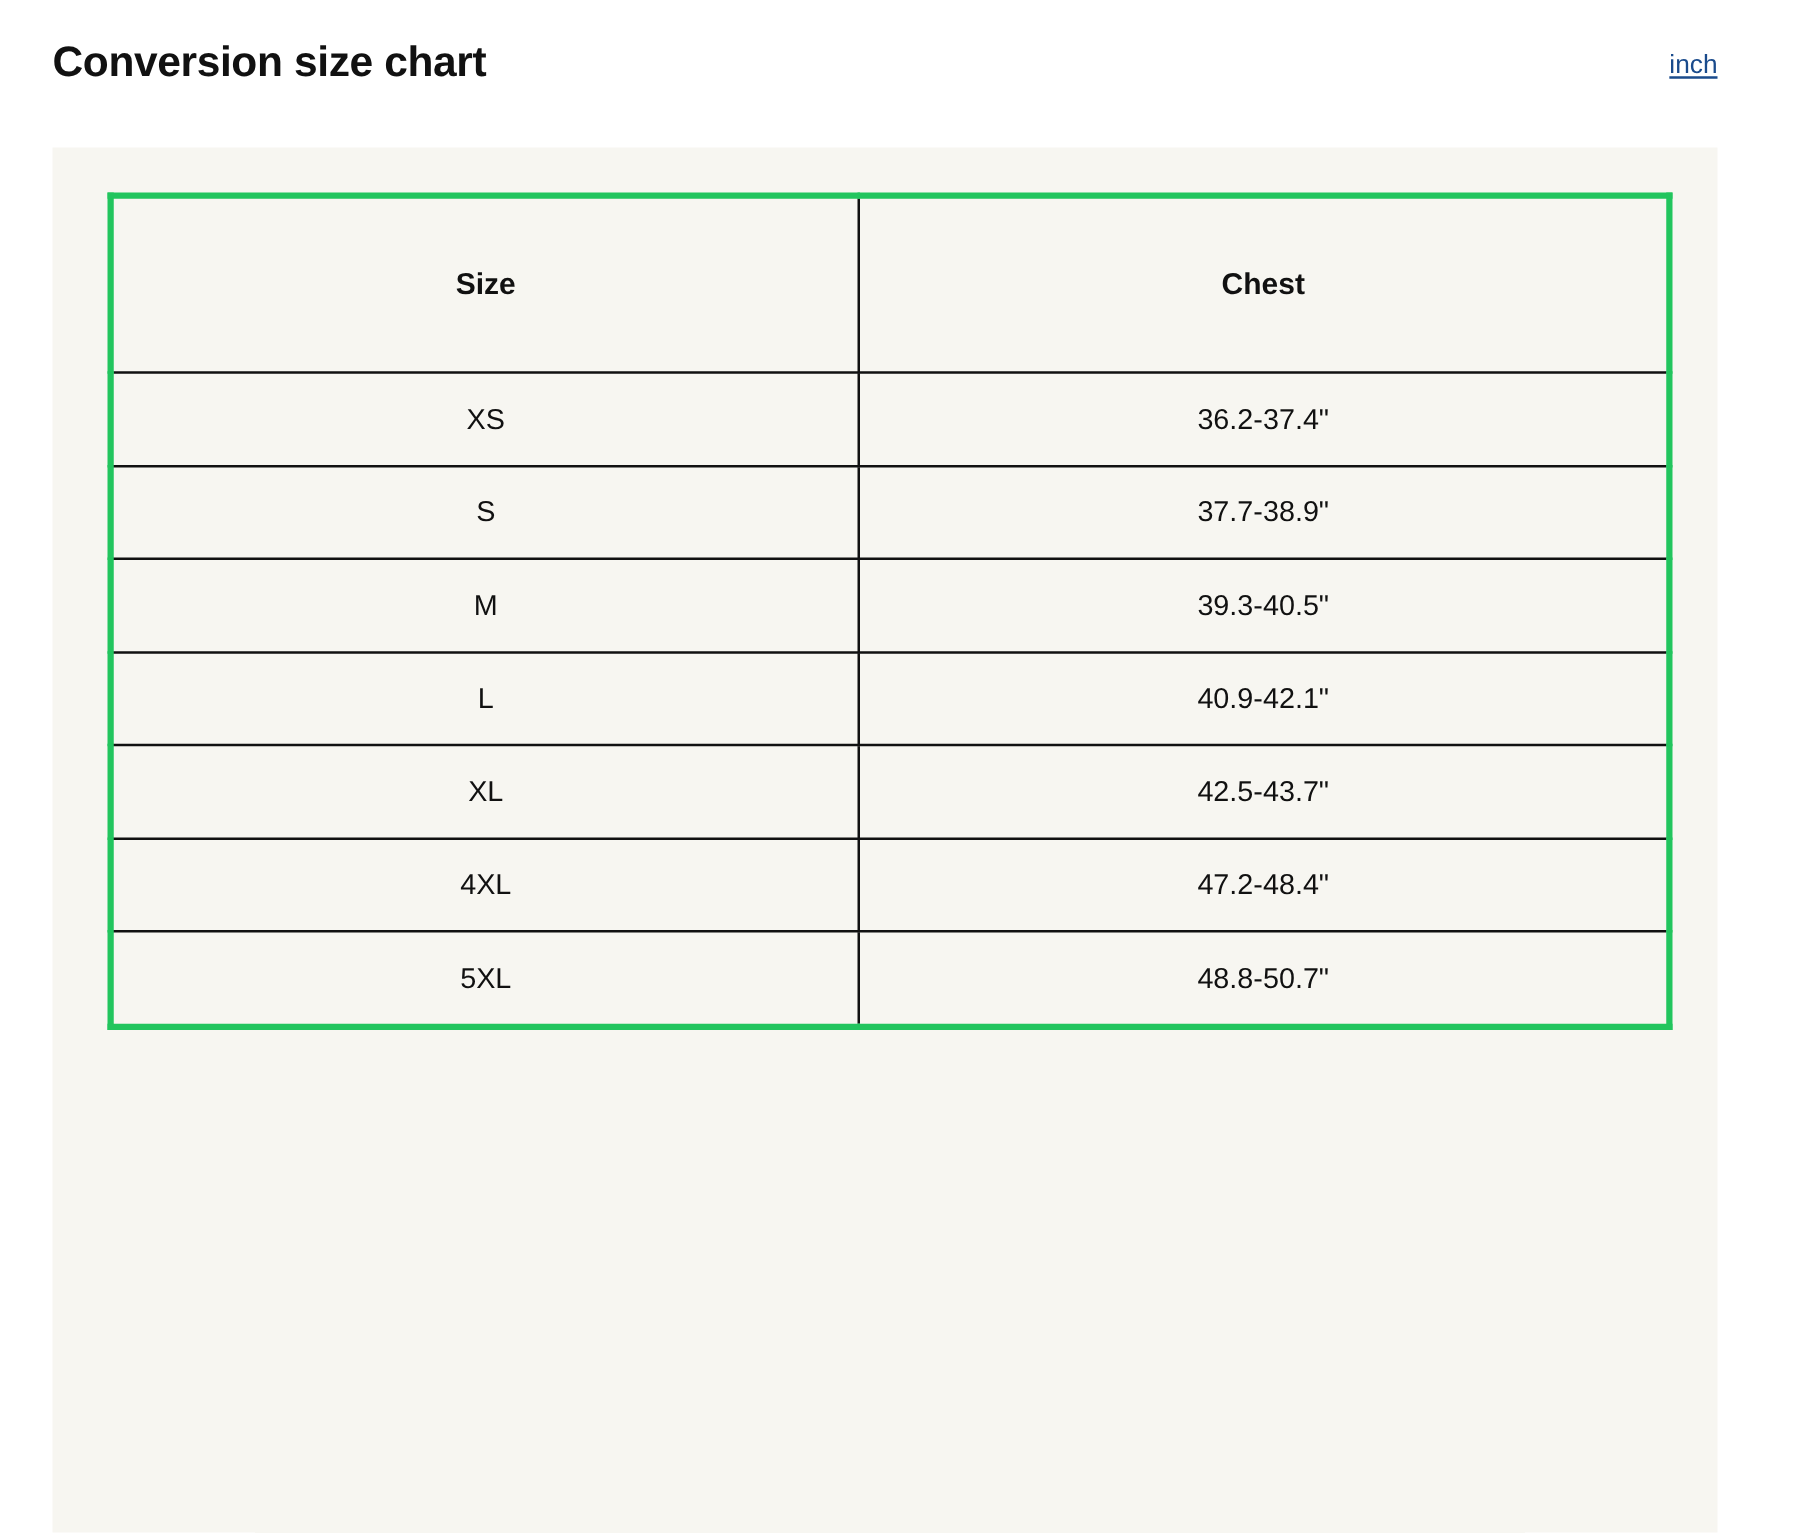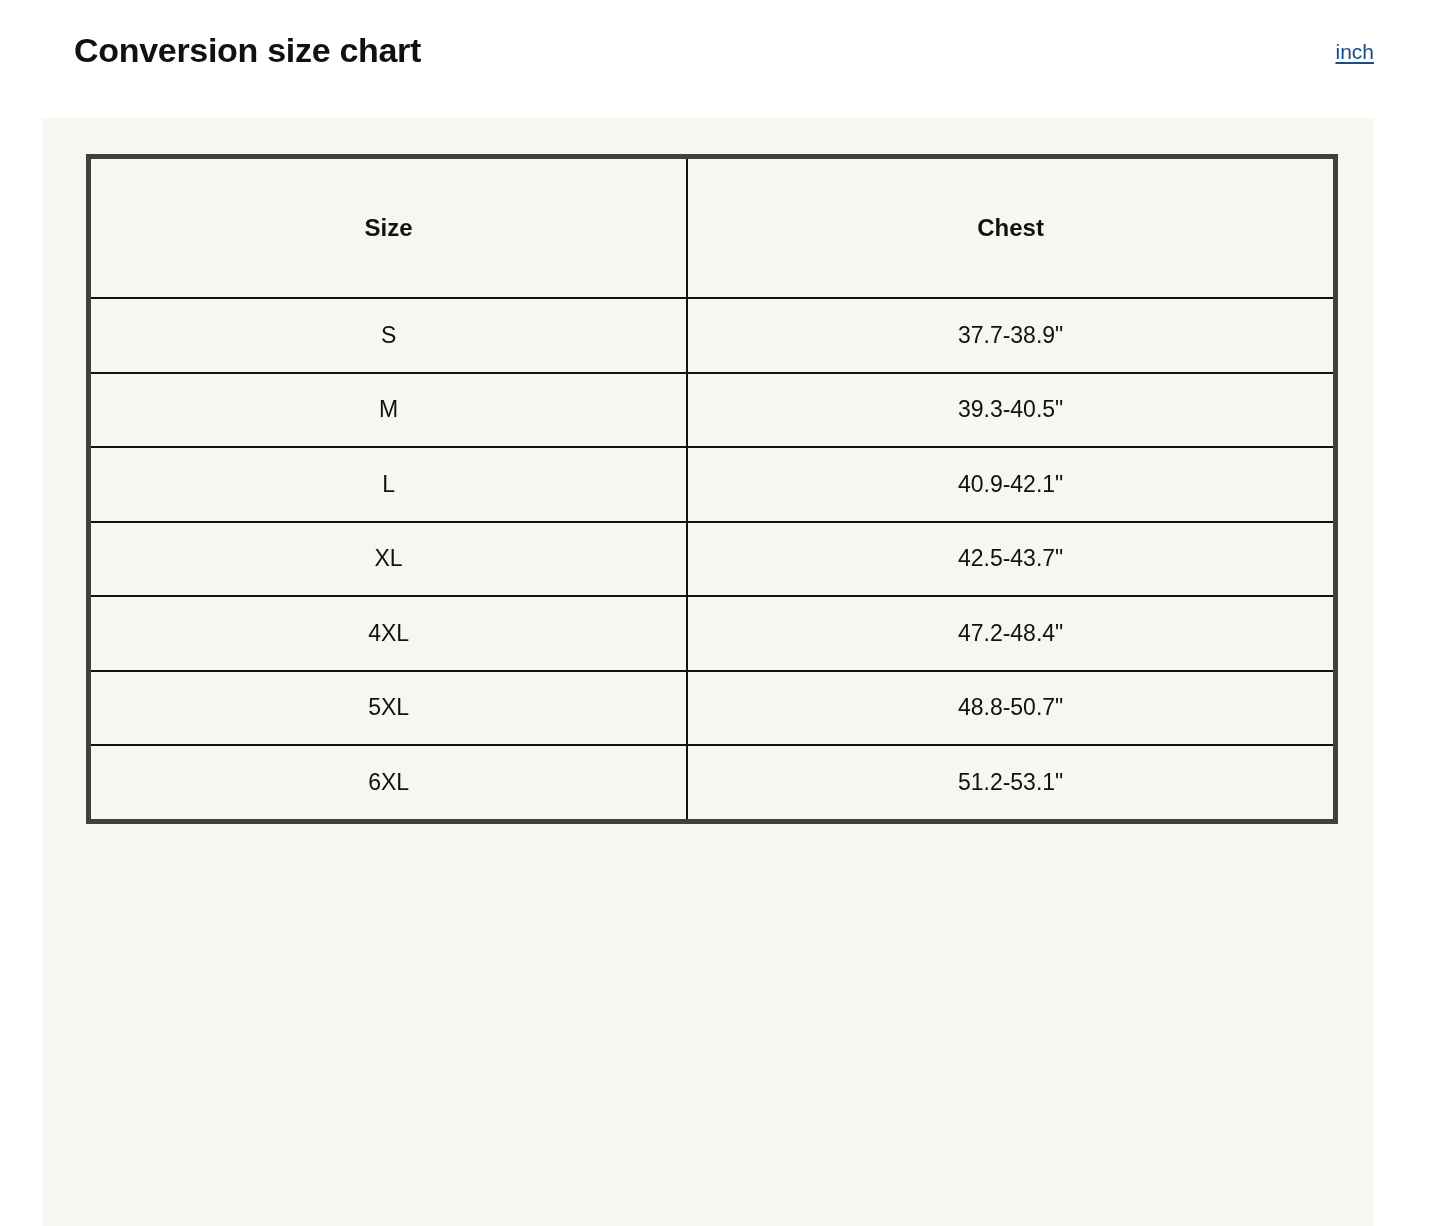--- a/index.html
+++ b/index.html
@@ -12,21 +12,20 @@
     height: 1226px;
     font-family: "Liberation Sans", sans-serif;
     color: #111111;
     overflow: hidden;
   }
   .page {
     position: relative;
     width: 1434px;
     height: 1226px;
     box-sizing: border-box;
-    padding-left: 32px;
   }
   .header-row {
     position: relative;
     display: flex;
     align-items: flex-start;
     justify-content: space-between;
     padding: 30px 60px 0 42px;
   }
   .page-title {
     font-size: 34px;
@@ -51,21 +50,21 @@
     top: 118px;
     width: 1332px;
     height: 1108px;
     background: #f7f6f1;
     box-sizing: border-box;
     padding: 36px 44px;
   }
   .size-table {
     width: 1252px;
     border-collapse: collapse;
-    border: 5px solid #404040;
+    border: 5px solid #22c55e;
     background: #f7f6f1;
     table-layout: fixed;
   }
   .size-table th,
   .size-table td {
     border: 2px solid #111111;
     text-align: center;
     font-size: 23px;
     color: #111111;
     padding: 0;
@@ -95,20 +94,24 @@
   <div class="chart-panel">
     <table class="size-table">
       <thead>
         <tr>
           <th class="col-size">Size</th>
           <th class="col-chest">Chest</th>
         </tr>
       </thead>
       <tbody>
         <tr>
+          <td>XS</td>
+          <td>36.2-37.4"</td>
+        </tr>
+        <tr>
           <td>S</td>
           <td>37.7-38.9"</td>
         </tr>
         <tr>
           <td>M</td>
           <td>39.3-40.5"</td>
         </tr>
         <tr>
           <td>L</td>
           <td>40.9-42.1"</td>
@@ -118,21 +121,17 @@
           <td>42.5-43.7"</td>
         </tr>
         <tr>
           <td>4XL</td>
           <td>47.2-48.4"</td>
         </tr>
         <tr>
           <td>5XL</td>
           <td>48.8-50.7"</td>
         </tr>
-        <tr>
-          <td>6XL</td>
-          <td>51.2-53.1"</td>
-        </tr>
       </tbody>
     </table>
   </div>
 
 </div>
 
 </body></html>

